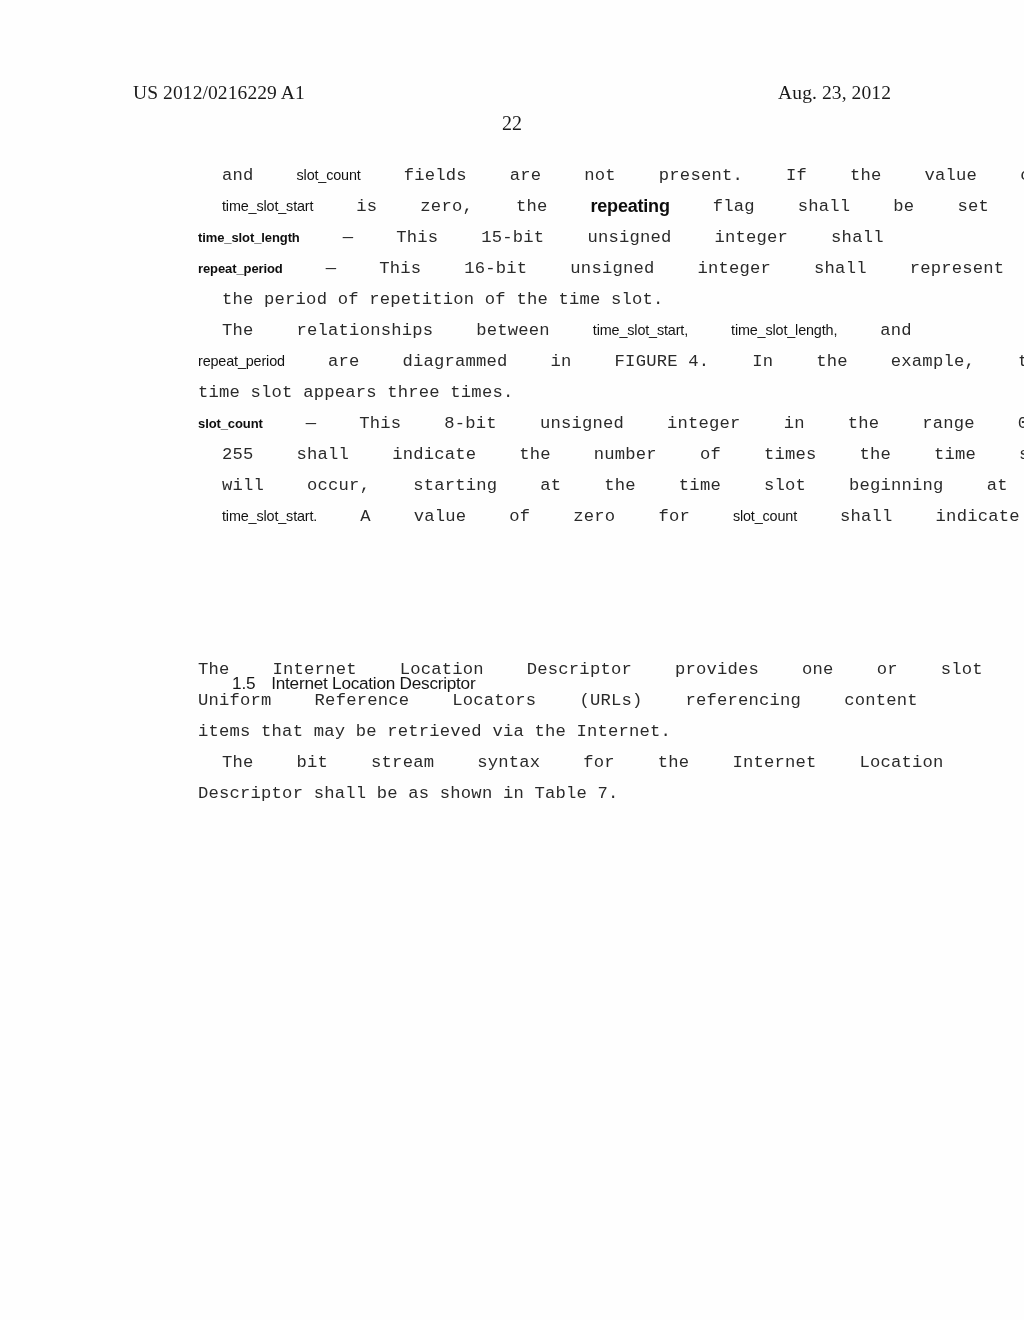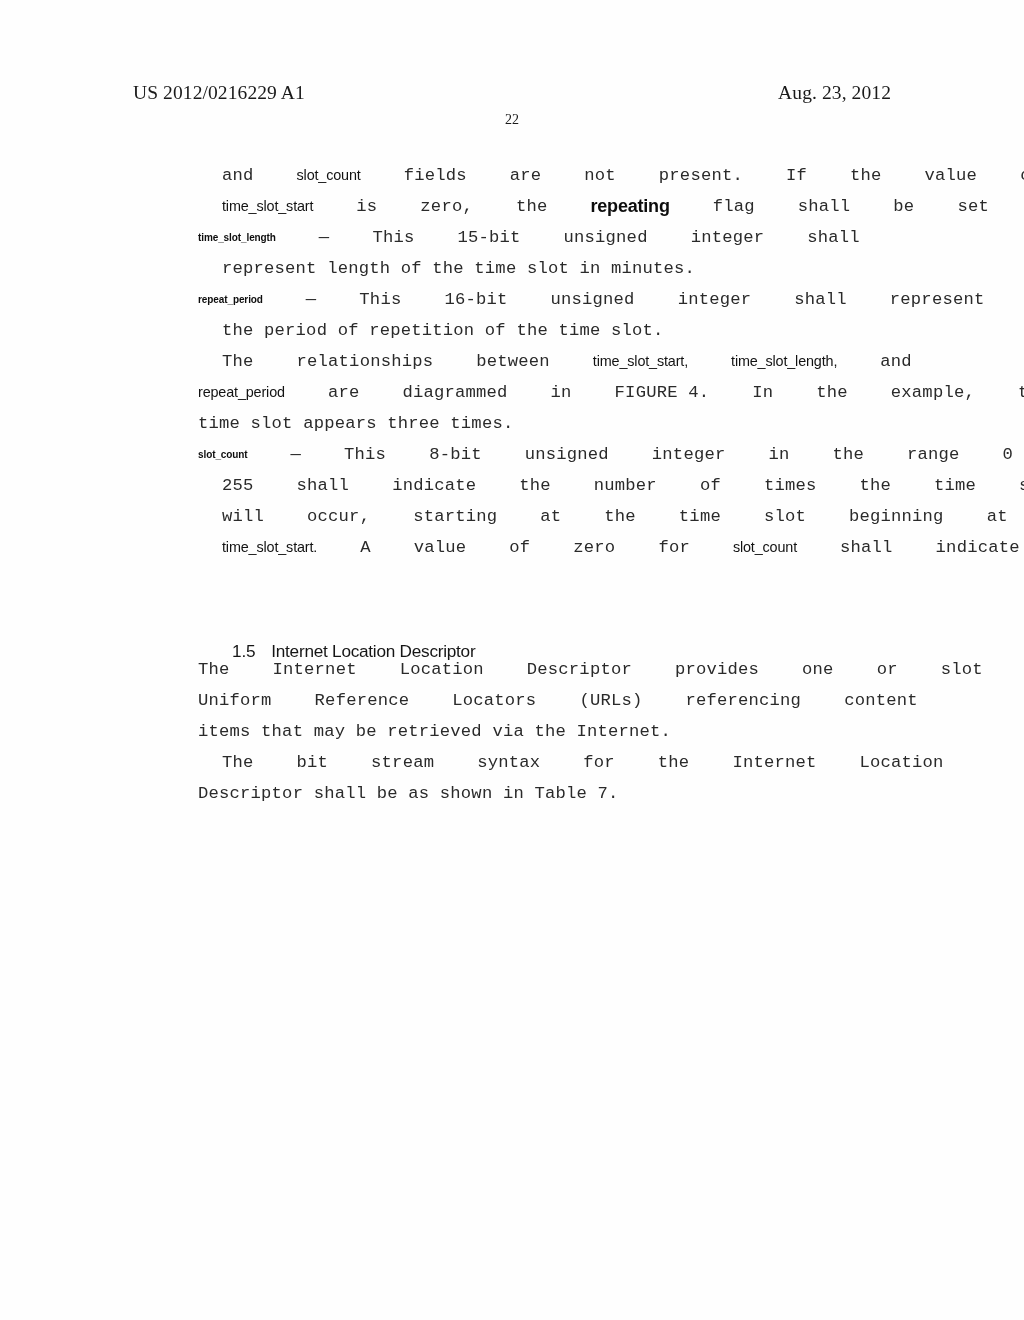--- a/index.html
+++ b/index.html
@@ -42,21 +42,21 @@
   .header .pub-no { white-space: nowrap; }
   .header .pub-date { white-space: nowrap; margin-left: 38px; }
 
   .page-number {
     position: absolute;
     top: 112px;
     left: 0;
     width: 1024px;
     text-align: center;
     font-family: "Liberation Serif", "DejaVu Serif", serif;
-    font-size: 14px;
+    font-size: 20px;
     color: #1a1a1a;
   }
 
   
   .body-col {
     position: absolute;
     top: 160px;
     left: 196px;
     width: 638px;
   }
@@ -86,39 +86,39 @@
   .fld {
     font-family: "Liberation Sans", "DejaVu Sans", sans-serif;
     font-size: 14.4px;
     font-weight: normal;
     letter-spacing: -0.15px;
     color: #121212;
   }
   
   .fld-b {
     font-family: "Liberation Sans", "DejaVu Sans", sans-serif;
-    font-size: 10px;
+    font-size: 13px;
     font-weight: bold;
     letter-spacing: -0.1px;
     color: #0d0d0d;
   }
   
   .sans-b-lg {
     font-family: "Liberation Sans", "DejaVu Sans", sans-serif;
     font-size: 18px;
     font-weight: bold;
     letter-spacing: -0.2px;
     color: #0d0d0d;
   }
 
   
   .section-heading {
     position: absolute;
     left: 214px;
-    top: 620px;
+    top: 652px;
     font-family: "Liberation Sans", "DejaVu Sans", sans-serif;
     font-size: 17.2px;
     font-weight: normal;
     letter-spacing: -0.25px;
     color: #151515;
     white-space: pre;
   }
   .section-heading .num { margin-right: 16px; }
 
   .body-col-2 {
@@ -137,21 +137,20 @@
     <span class="pub-no">US 2012/0216229 A1</span>
     <span class="pub-date">Aug. 23, 2012</span>
   </div>
 
   <div class="page-number">22</div>
 
   <div class="body-col">
       <div class="line indent-1 just"><span>and</span><span class="fld">slot_count</span><span>fields</span><span>are</span><span>not</span><span>present.</span><span>If</span><span>the</span><span>value</span><span>of</span></div>
       <div class="line indent-1 just"><span class="fld">time_slot_start</span><span>is</span><span>zero,</span><span>the</span><span class="sans-b-lg">repeating</span><span>flag</span><span>shall</span><span>be</span><span>set</span><span>to</span><span>‘0.’</span></div>
       <div class="line indent-2 just"><span class="fld-b">time_slot_length</span><span>—</span><span>This</span><span>15-bit</span><span>unsigned</span><span>integer</span><span>shall</span></div>
-      <div class="line hang"><span>represent length of the time slot in minutes.</span></div>
       <div class="line indent-2 just"><span class="fld-b">repeat_period</span><span>—</span><span>This</span><span>16-bit</span><span>unsigned</span><span>integer</span><span>shall</span><span>represent</span></div>
       <div class="line hang"><span>the period of repetition of the time slot.</span></div>
       <div class="line indent-1 just"><span>The</span><span>relationships</span><span>between</span><span class="fld">time_slot_start,</span><span class="fld">time_slot_length,</span><span>and</span></div>
       <div class="line indent-2 just"><span class="fld">repeat_period</span><span>are</span><span>diagrammed</span><span>in</span><span class="mono-b">FIGURE 4.</span><span>In</span><span>the</span><span>example,</span><span>the</span></div>
       <div class="line indent-2"><span>time slot appears three times.</span></div>
       <div class="line indent-2 just"><span class="fld-b">slot_count</span><span>—</span><span>This</span><span>8-bit</span><span>unsigned</span><span>integer</span><span>in</span><span>the</span><span>range</span><span>0</span><span>to</span></div>
       <div class="line hang just"><span>255</span><span>shall</span><span>indicate</span><span>the</span><span>number</span><span>of</span><span>times</span><span>the</span><span>time</span><span>slot</span></div>
       <div class="line hang just"><span>will</span><span>occur,</span><span>starting</span><span>at</span><span>the</span><span>time</span><span>slot</span><span>beginning</span><span>at</span></div>
       <div class="line hang just"><span class="fld">time_slot_start.</span><span>A</span><span>value</span><span>of</span><span>zero</span><span>for</span><span class="fld">slot_count</span><span>shall</span><span>indicate</span><span>the</span></div>
     </div>

